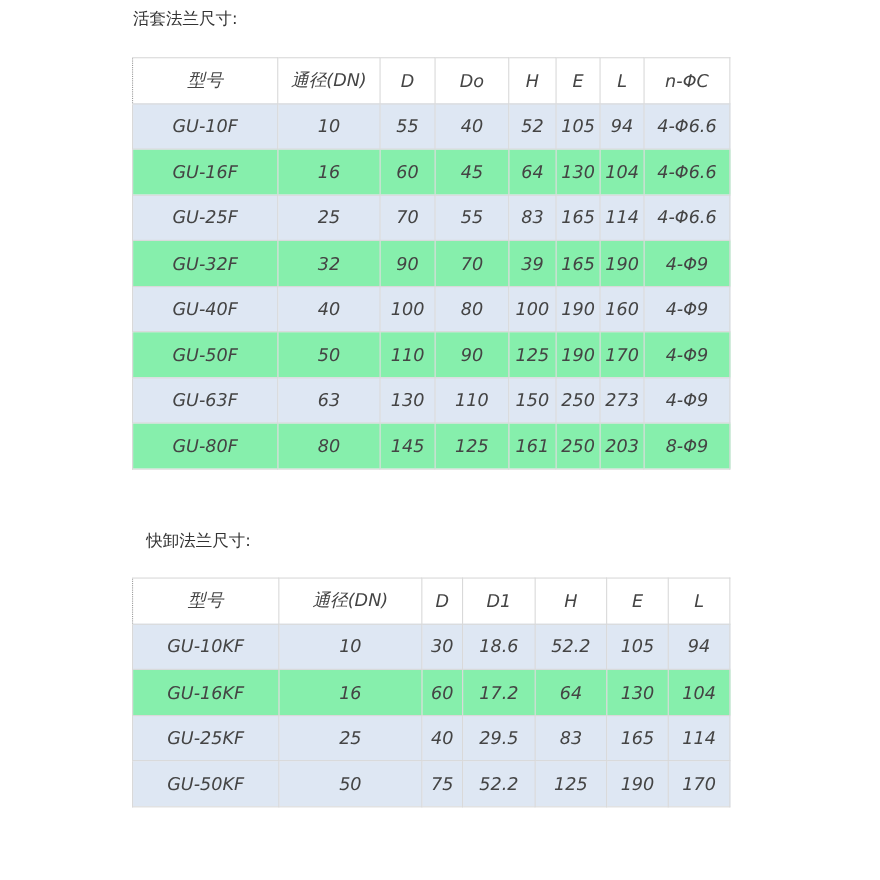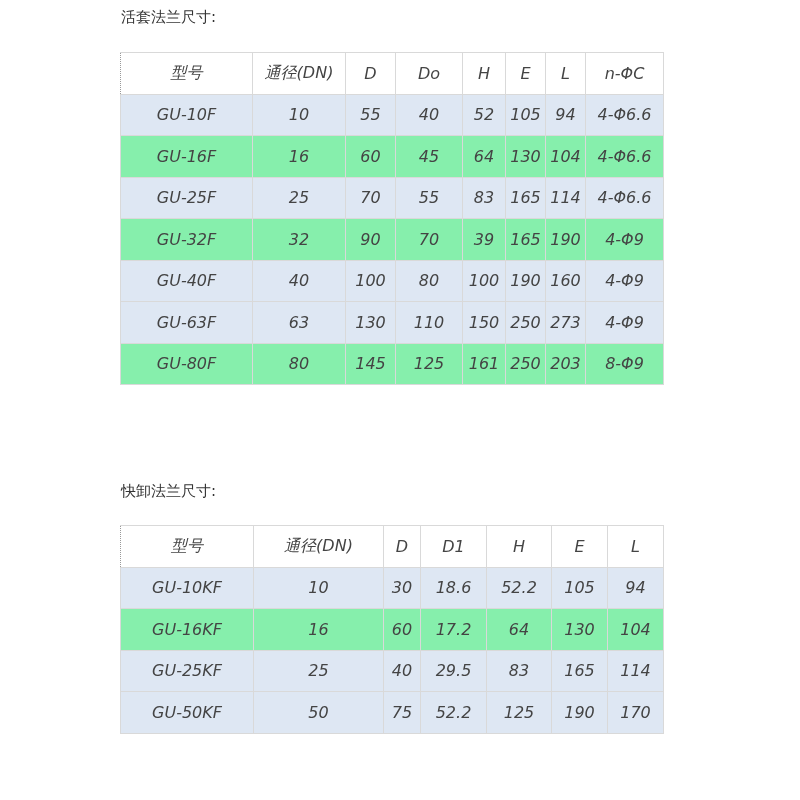--- a/index.html
+++ b/index.html
@@ -84,20 +84,30 @@
       <tr class="odd">
         <td>GU-40F</td>
         <td>40</td>
         <td>100</td>
         <td>80</td>
         <td>100</td>
         <td>190</td>
         <td>160</td>
         <td>4-Φ9</td>
       </tr>
+      <tr class="even">
+        <td>GU-50F</td>
+        <td>50</td>
+        <td>110</td>
+        <td>90</td>
+        <td>125</td>
+        <td>190</td>
+        <td>170</td>
+        <td>4-Φ9</td>
+      </tr>
       <tr class="odd">
         <td>GU-63F</td>
         <td>63</td>
         <td>130</td>
         <td>110</td>
         <td>150</td>
         <td>250</td>
         <td>273</td>
         <td>4-Φ9</td>
       </tr>
@@ -107,21 +117,21 @@
         <td>145</td>
         <td>125</td>
         <td>161</td>
         <td>250</td>
         <td>203</td>
         <td>8-Φ9</td>
       </tr>
     </tbody>
 </table>
 
-<div class="section-title" style="top:482px;">快卸法兰尺寸:</div>
+<div class="section-title" style="top:482px;margin-left:12px;">快卸法兰尺寸:</div>
 
 <table id="t2" style="top:525px; width:543px;">
   <colgroup>
     <col style="width:133px">
       <col style="width:130px">
       <col style="width:37px">
       <col style="width:66px">
     <col style="width:65px">
       <col style="width:56px">
       <col style="width:56px">

